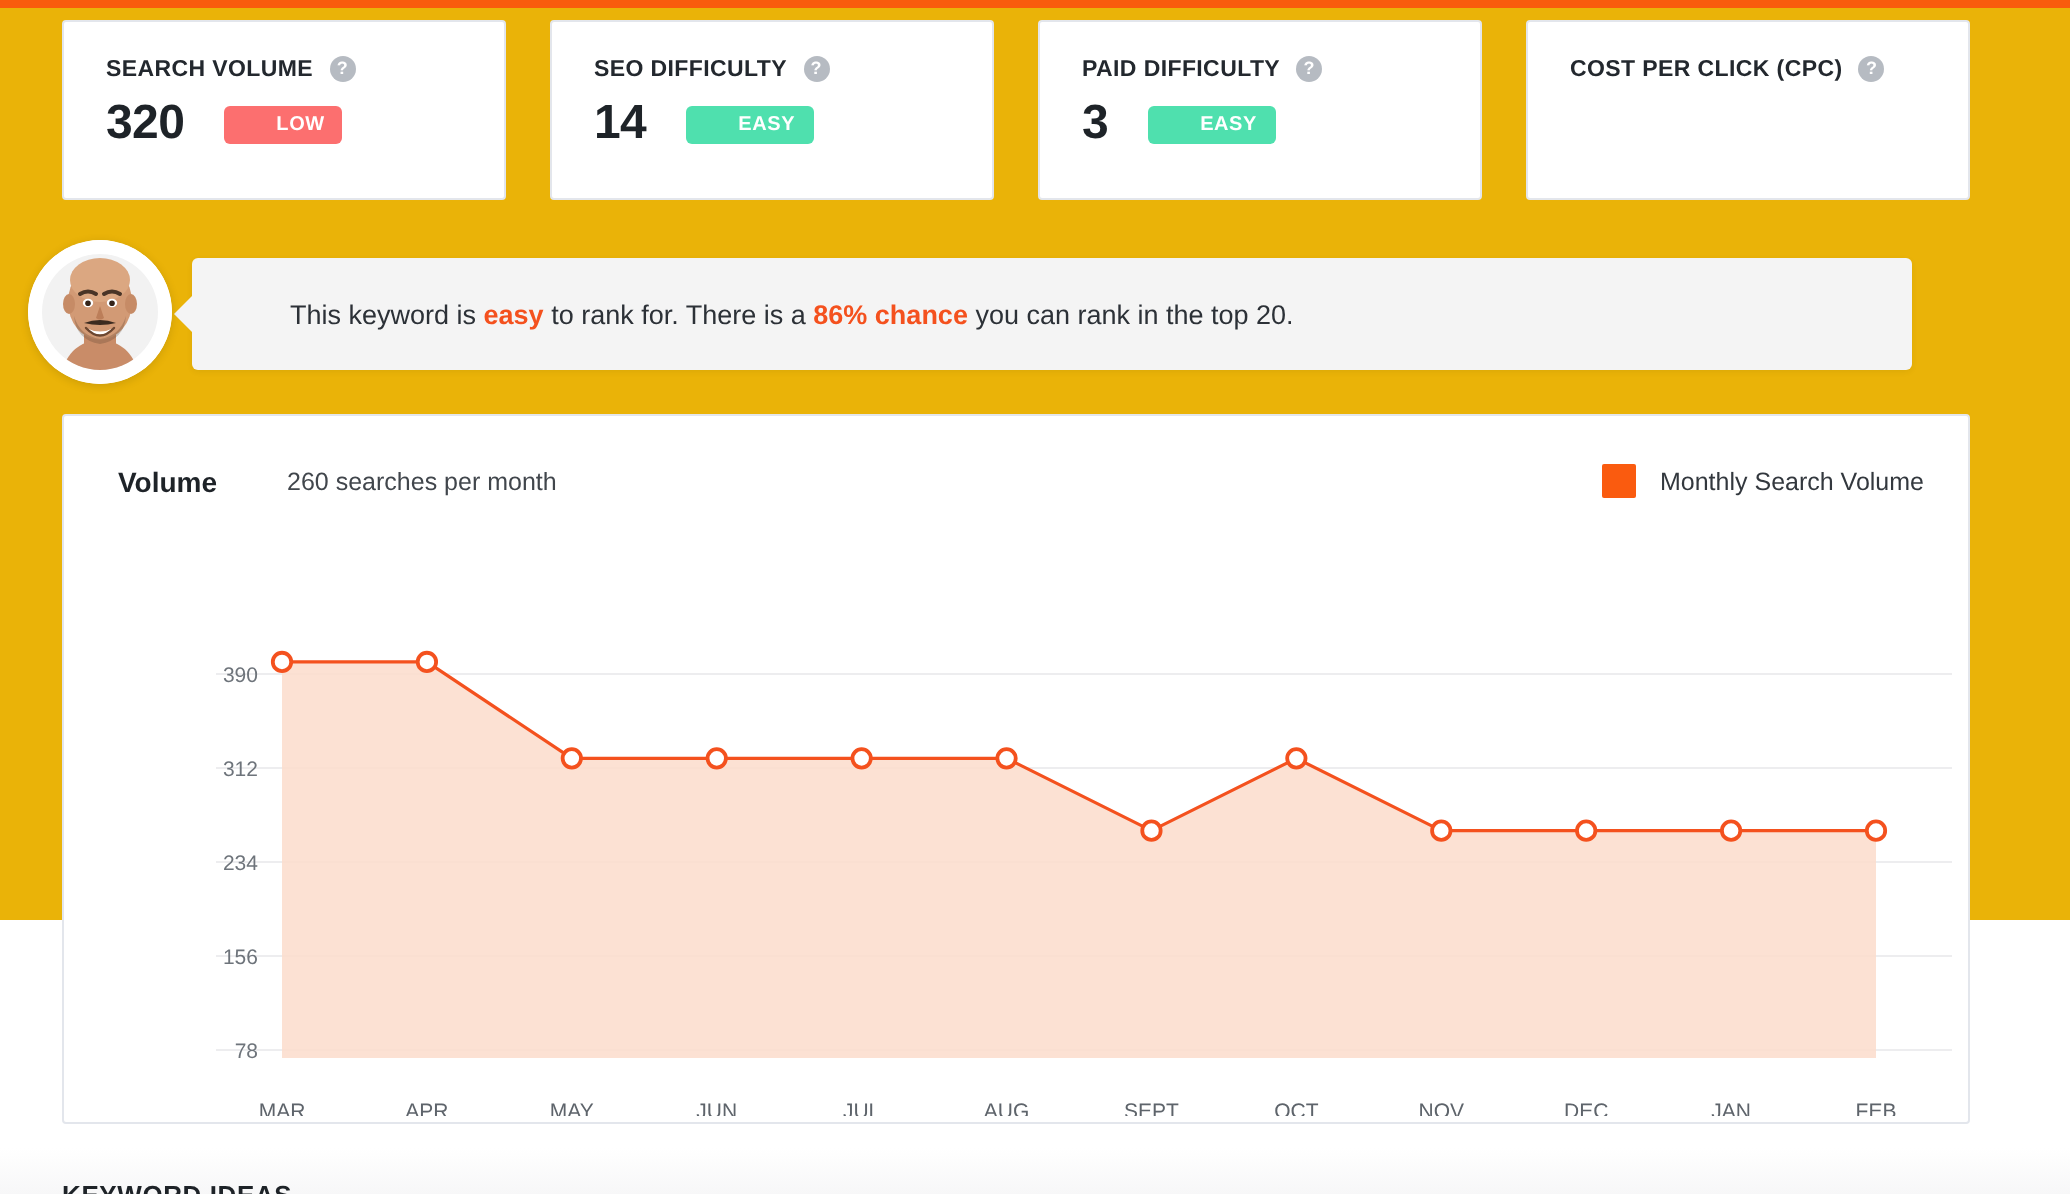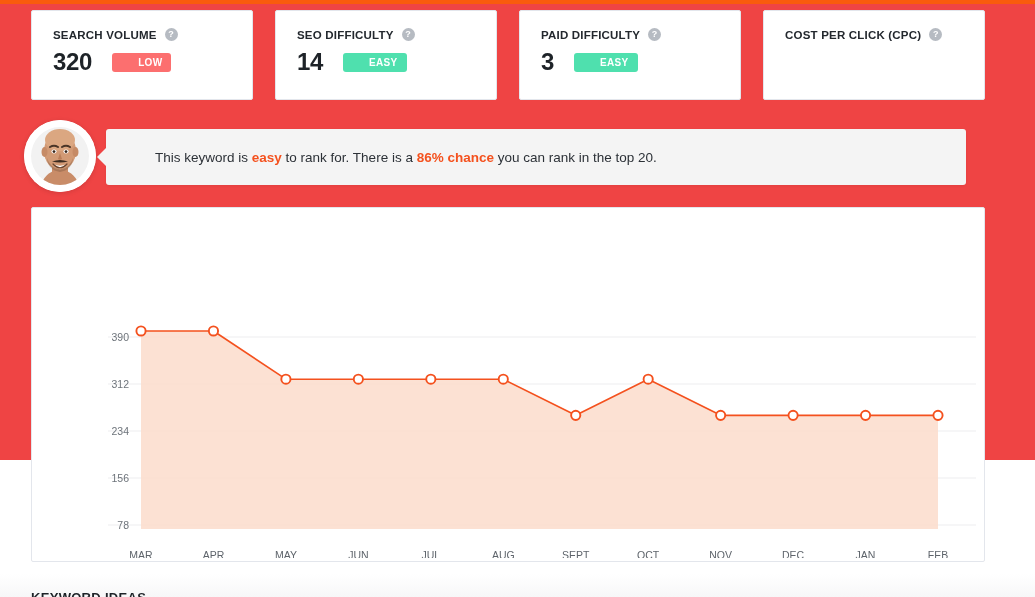--- a/index.html
+++ b/index.html
@@ -25,21 +25,21 @@
     height: 4px;
     background: #F95B0D;
   }
 
   
   .page {
     position: absolute;
     top: 4px; left: 0;
     width: 1035px;
     height: 456px;
-    background: #ef4444;
+    background: #eab308;
   }
 
   
   .cards-row {
     position: absolute;
     top: 6px;
     left: 31px;
     width: 954px;
     height: 90px;
     display: flex;
@@ -109,21 +109,21 @@
     letter-spacing: 0.3px;
     line-height: 1;
   }
   .badge-low  { background: #FC6F6F; }
   .badge-easy { background: #4FE0AE; }
 
   
   .advisor {
     position: absolute;
     top: 116px;
-    left: 24px;
+    left: 14px;
     width: 954px;
     height: 72px;
   }
 
   .avatar {
     position: absolute;
     left: 0;
     top: 0;
     width: 72px;
     height: 72px;
@@ -357,20 +357,28 @@
     </div>
 
     <div class="bubble">
       <div class="bubble-text"><span>This keyword is </span><span class="hl">easy</span><span> to rank for. There is a </span><span class="hl">86% chance</span><span> you can rank in the top 20.</span></div>
     </div>
 
   </div>
 
   <div class="chart-panel">
 
+    <div class="chart-header">
+      <span class="chart-title">Volume</span>
+      <span class="chart-subtitle">260 searches per month</span>
+      <div class="legend">
+        <span class="legend-swatch"></span>
+        <span class="legend-label">Monthly Search Volume</span>
+      </div>
+    </div>
 
     <div class="plot">
       <svg id="chart-svg" width="954" height="303" viewBox="0 0 954 303" role="img">
           <line x1="76" y1="82" x2="944" y2="82" stroke="#EDEDEF" stroke-width="1"></line>
           <text x="97" y="86" class="ytick">390</text>
           <line x1="76" y1="129" x2="944" y2="129" stroke="#EDEDEF" stroke-width="1"></line>
           <text x="97" y="133" class="ytick">312</text>
           <line x1="76" y1="176" x2="944" y2="176" stroke="#EDEDEF" stroke-width="1"></line>
           <text x="97" y="180" class="ytick">234</text>
           <line x1="76" y1="223" x2="944" y2="223" stroke="#EDEDEF" stroke-width="1"></line>

